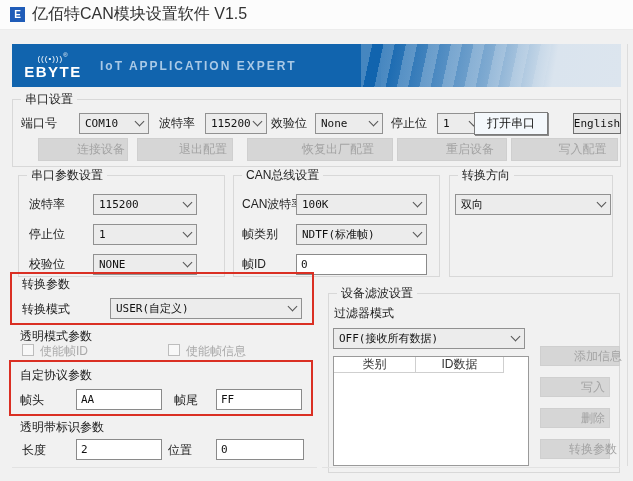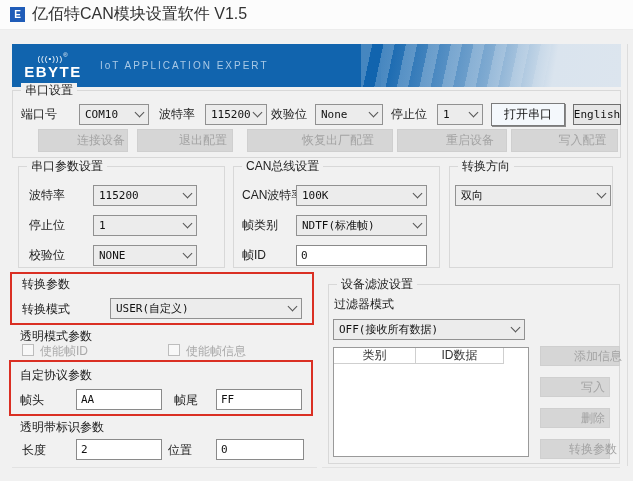--- a/index.html
+++ b/index.html
@@ -9,22 +9,22 @@
   .appicon{width:15px;height:15px;background:#1f5cb8;color:#fff;font-size:10px;font-weight:bold;display:flex;align-items:center;justify-content:center;}
   .wtitle{font-size:16px;color:#333;}
   .banner{position:absolute;left:12px;top:44px;width:609px;height:43px;background:#1164ae;display:flex;align-items:center;overflow:hidden;}
   .banner .fade{position:absolute;right:0;top:0;bottom:0;width:240px;background:linear-gradient(100deg,rgba(218,228,238,0) 0%,rgba(218,228,238,0.55) 45%,#dae4ee 72%,#dce5ee 100%);}
   .banner .stripes{position:absolute;right:70px;top:0;bottom:0;width:190px;background:repeating-linear-gradient(102deg,rgba(255,255,255,0.22) 0px,rgba(255,255,255,0.22) 11px,rgba(255,255,255,0) 11px,rgba(255,255,255,0) 22px);}
   .logo{position:relative;margin-left:10px;width:62px;text-align:center;color:#fff;line-height:1;}
   .logo .antenna{font-size:8px;letter-spacing:1px;}
   .logo .antenna sup{font-size:6px;}
   .logo .brand{font-size:15px;font-weight:bold;letter-spacing:1.5px;margin-top:2px;}
   .btitle-cn{position:relative;margin-left:14px;font-size:16px;font-weight:bold;color:#ffffff;white-space:nowrap;}
-  .btitle-en{position:relative;margin-left:16px;font-size:10px;font-weight:normal;color:#a9c9e6;letter-spacing:2px;white-space:nowrap;}
-  .group{position:absolute;border:1px solid #d8d8d8;box-sizing:border-box;}
+  .btitle-en{position:relative;margin-left:16px;font-size:12px;font-weight:bold;color:#a9c9e6;letter-spacing:2px;white-space:nowrap;}
+  .group{position:absolute;border:1px solid #d8d8d8;box-sizing:border-box;margin-top:9px;}
   .glabel{position:absolute;top:-8px;left:8px;background:#f1f1f1;padding:0 4px;font-size:12px;color:#222;line-height:15px;white-space:nowrap;}
   .slabel{position:absolute;font-size:12px;color:#222;line-height:15px;white-space:nowrap;}
   .combo{position:absolute;height:21px;background:#ececec;border:1px solid #919191;display:flex;align-items:center;padding:0 5px;box-sizing:border-box;}
   .combo .val{font-family:"DejaVu Sans Mono",monospace;font-size:11px;color:#111;white-space:nowrap;overflow:hidden;}
   .chev{margin-left:auto;width:6px;height:6px;border-right:1px solid #555;border-bottom:1px solid #555;transform:rotate(45deg);margin-top:-4px;flex:none;}
   .tinput{position:absolute;height:21px;background:#ffffff;border:1px solid #8a8a8a;box-sizing:border-box;font-family:"DejaVu Sans Mono",monospace;font-size:11px;padding:0 4px;color:#111;outline:none;}
   .btn{position:absolute;display:flex;align-items:center;justify-content:center;font-size:12px;box-sizing:border-box;white-space:nowrap;}
   .btn-primary{background:#f4f8fc;border:1px solid #7b7b7b;box-shadow:1px 1px 0 #8a8a8a;color:#111;}
   .btn-secondary{background:#e6e6e6;border:1px solid #6f6f6f;color:#111;font-family:"DejaVu Sans Mono",monospace;font-size:11px;}
   .btn-disabled{background:#d6d6d6;border:1px solid #cfcfcf;color:#a3a3a3;padding-left:36px;}
@@ -71,21 +71,21 @@
     <div class="slabel" style="left:258px;top:16px;">效验位</div>
     <div class="combo" style="left:302px;top:13px;width:68px;">
       <span class="val">None</span>
       <span class="chev"></span>
     </div>
     <div class="slabel" style="left:378px;top:16px;">停止位</div>
     <div class="combo" style="left:424px;top:13px;width:46px;">
       <span class="val">1</span>
       <span class="chev"></span>
     </div>
-    <div class="btn btn-primary" style="left:478px;top:12px;width:74px;height:23px;">打开串口</div>
+    <div class="btn btn-primary" style="left:461px;top:12px;width:74px;height:23px;">打开串口</div>
     <div class="btn btn-secondary" style="left:560px;top:13px;width:48px;height:21px;">English</div>
 
     <div class="btn btn-disabled" style="left:25px;top:38px;width:90px;height:23px;">连接设备</div>
     <div class="btn btn-disabled" style="left:124px;top:38px;width:96px;height:23px;">退出配置</div>
     <div class="btn btn-disabled" style="left:234px;top:38px;width:146px;height:23px;">恢复出厂配置</div>
     <div class="btn btn-disabled" style="left:384px;top:38px;width:110px;height:23px;">重启设备</div>
     <div class="btn btn-disabled" style="left:498px;top:38px;width:107px;height:23px;">写入配置</div>
   </div>
 
   <div class="group" style="left:18px;top:166px;width:207px;height:102px;">

